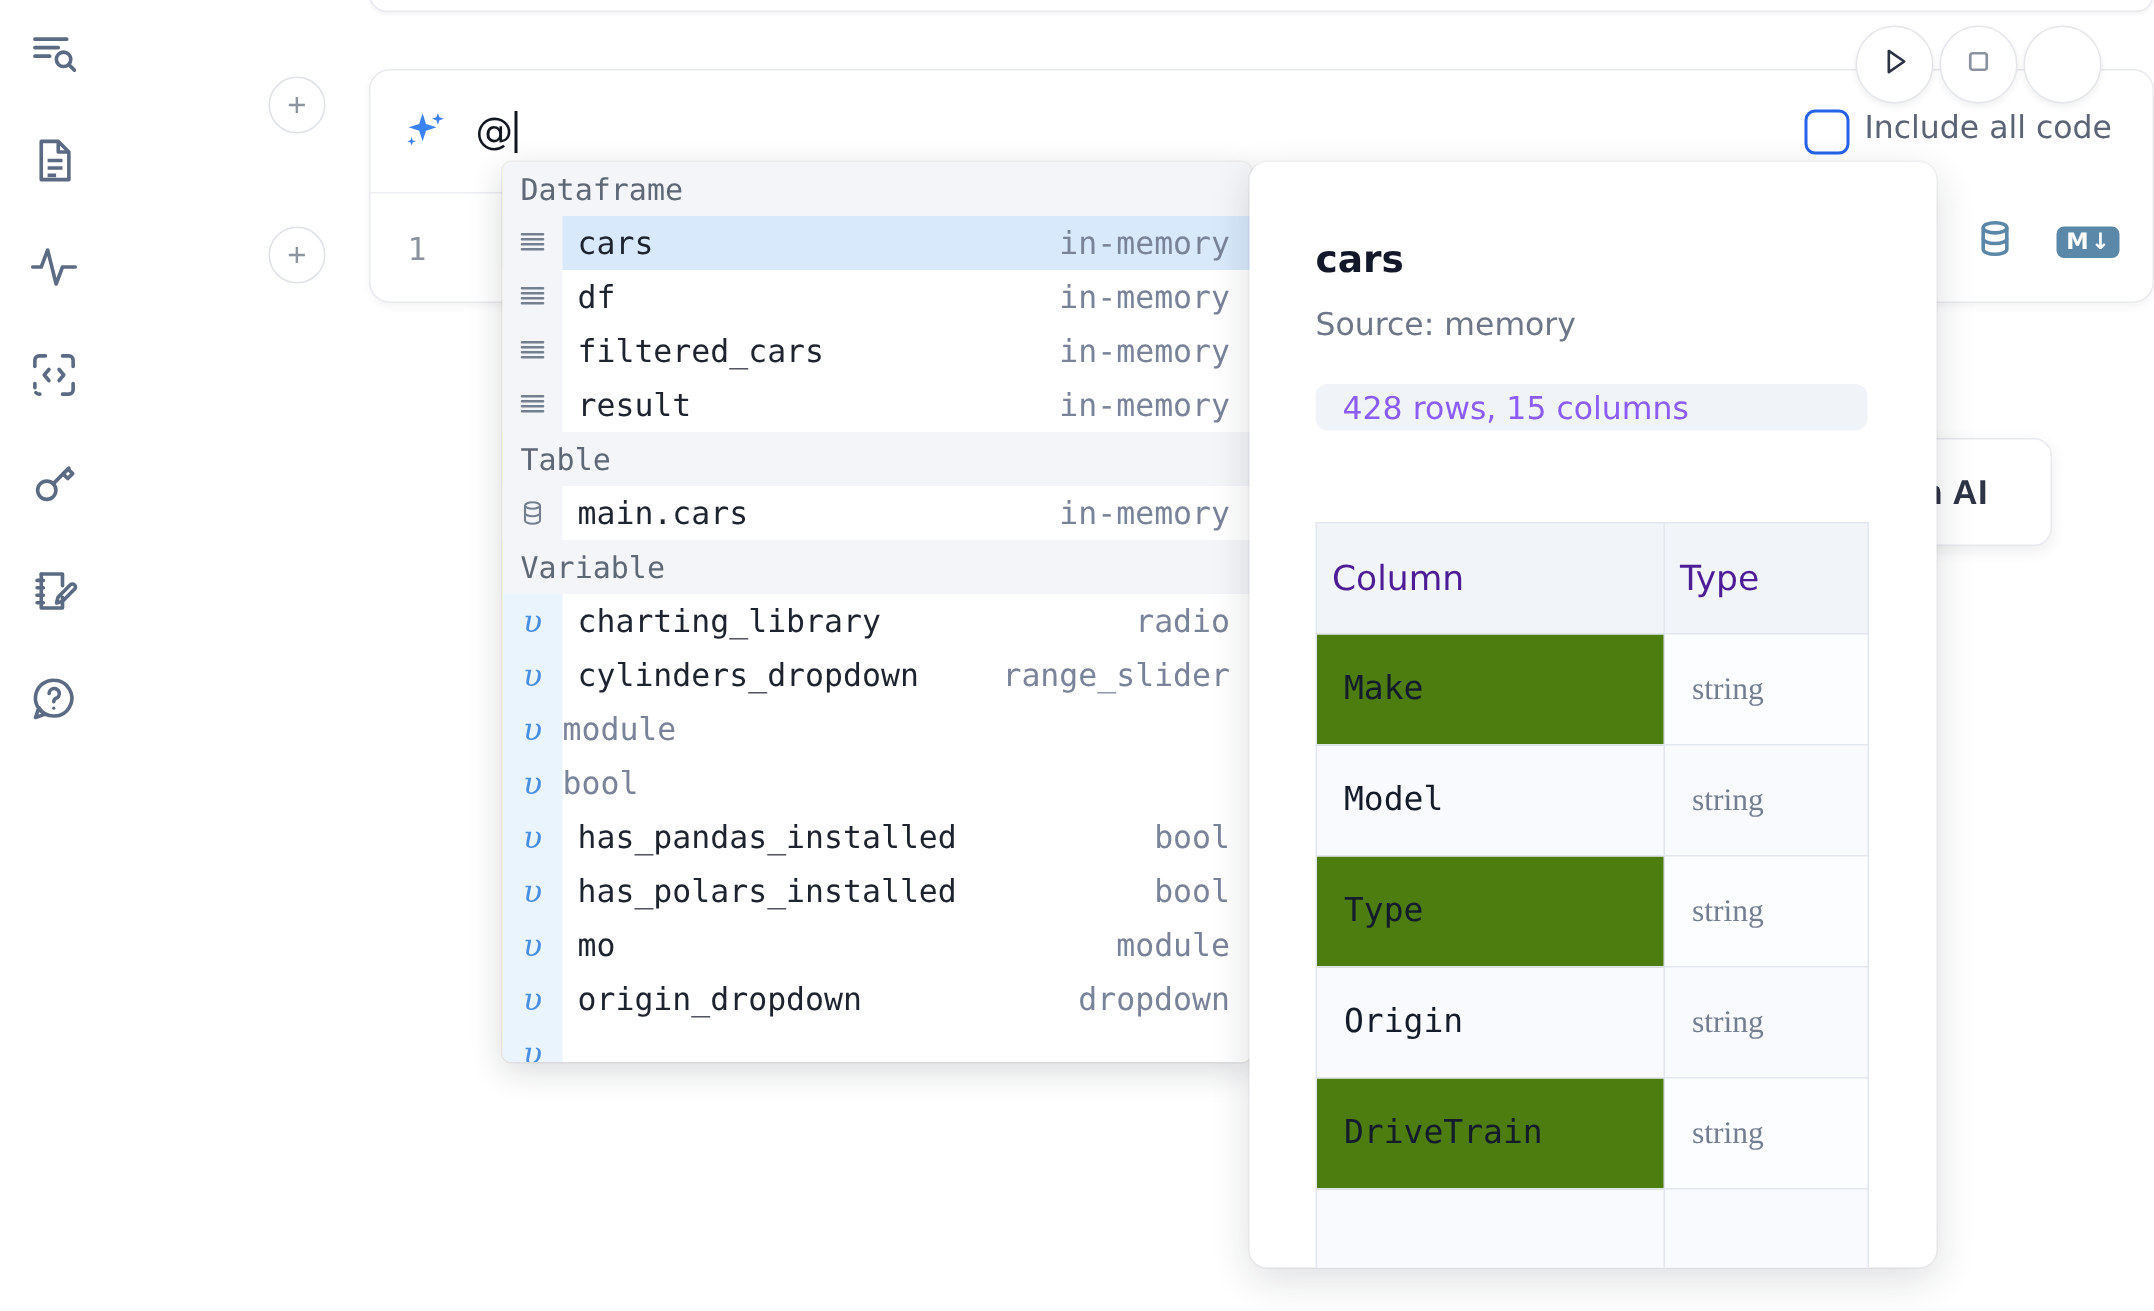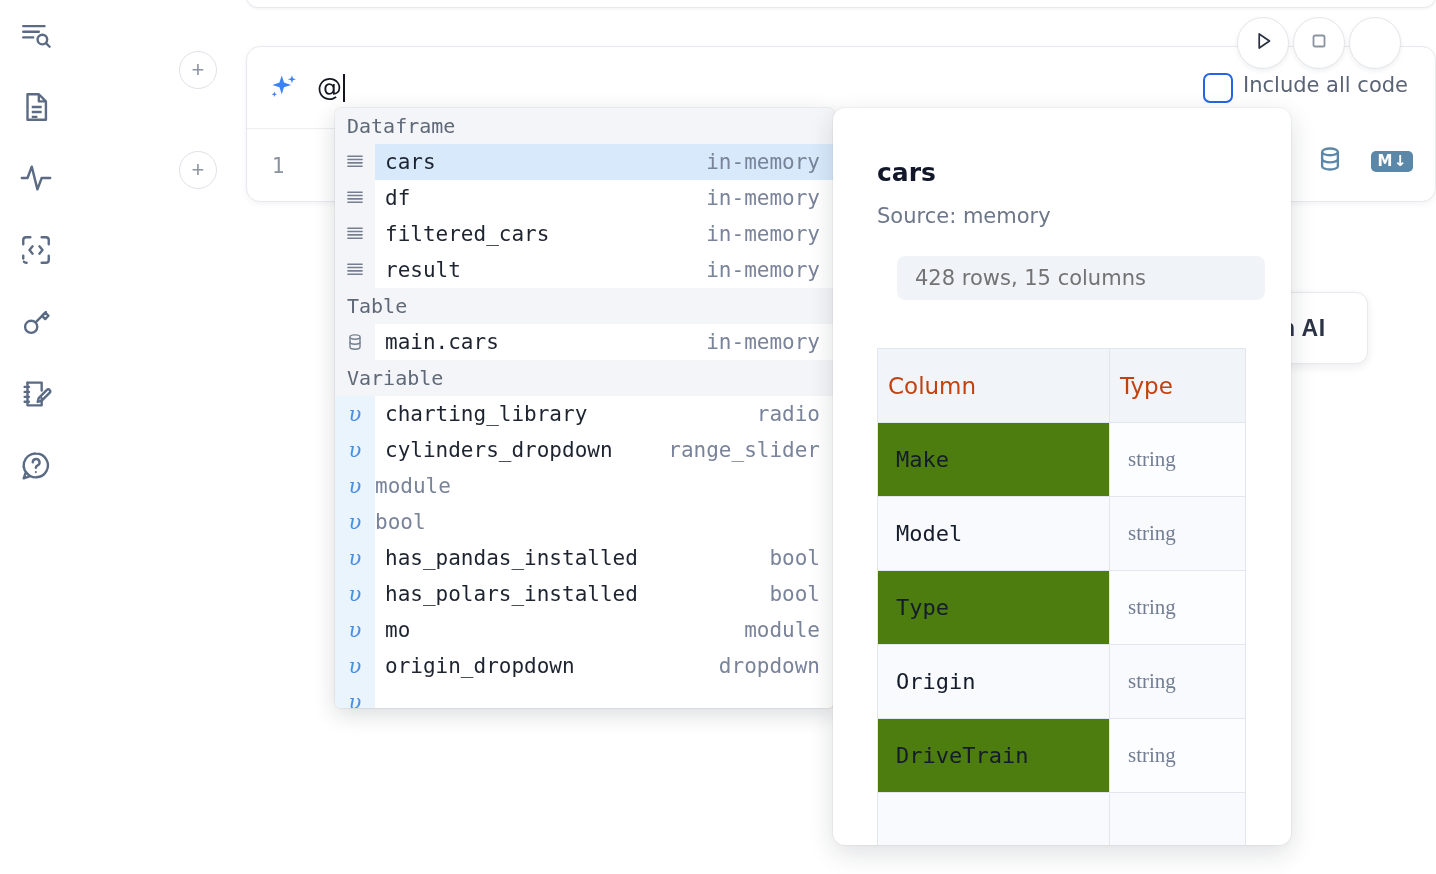--- a/index.html
+++ b/index.html
@@ -124,35 +124,35 @@
   .pv-title {
     position: absolute; left: 44px; top: 50px;
     font-size: 25px; font-weight: 700; color: #12182a;
     font-family: "DejaVu Sans", sans-serif;
   }
   .pv-source {
     position: absolute; left: 44px; top: 96px;
     font-size: 21px; color: #6d7789; font-family: "DejaVu Sans", sans-serif;
   }
   .pv-badge {
-    position: absolute; left: 44px; top: 148px; width: 368px; height: 44px;
+    position: absolute; left: 44px; top: 148px; width: 368px; height: 31px;
     background: #f0f3f8; border-radius: 8px;
     display: flex; align-items: center; padding-left: 18px;
-    font-size: 21px; color: #737373; font-family: "DejaVu Sans", sans-serif; margin-left: 20px;
+    font-size: 21px; color: #8b5cf6; font-family: "DejaVu Sans", sans-serif;
   }
   .pv-table {
     position: absolute; left: 44px; top: 240px; width: 368px;
     border-collapse: collapse; table-layout: fixed;
   }
   .pv-table th, .pv-table td {
     border: 1px solid #e2e7ef; height: 74px; text-align: left; padding-left: 18px;
     vertical-align: middle;
   }
   .pv-table th {
-    background: #f1f4f9; font-weight: 400; font-size: 23px; color: #c2410c;
+    background: #f1f4f9; font-weight: 400; font-size: 23px; color: #4c1d95;
     font-family: "DejaVu Sans", sans-serif;
     padding-left: 10px;
   }
   .pv-table td.colname {
     font-family: "DejaVu Sans Mono", monospace; font-size: 22px; color: #141b2b; background: #4d7c0f;
   }
   .pv-table td.coltype {
     font-family: Liberation Serif, serif; font-size: 21px; color: #737e93; background: #fcfdff;
   }
   .pv-table tr:nth-child(even) td { background: #f8fafd; }

